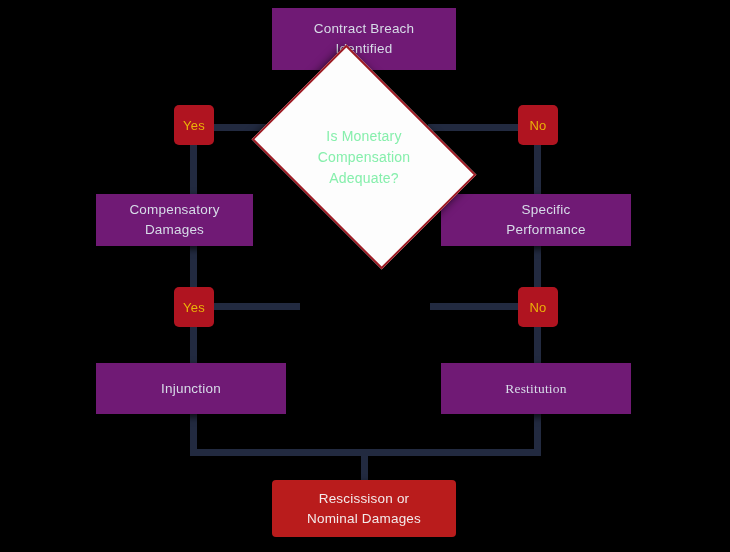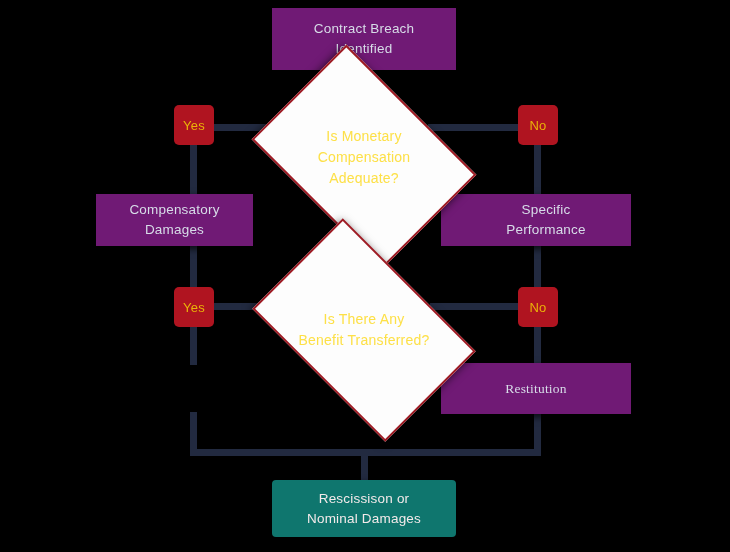--- a/index.html
+++ b/index.html
@@ -37,21 +37,21 @@
     text-align: center;
     color: #d7dce8;
     font-size: 13.5px;
     line-height: 1.45;
     letter-spacing: 0.2px;
     box-shadow: 0 3px 7px rgba(0,0,0,0.75);
     z-index: 3;
   }
 
   .node-box.terminal {
-    background: #0f766e;
+    background: #b91c1c;
     color: #f3eaea;
     border-radius: 4px;
     box-shadow: 0 4px 9px rgba(0,0,0,0.8);
     text-align: center;
   }
 
   
   .diamond-wrap {
     position: absolute;
     z-index: 4;
@@ -64,21 +64,21 @@
     transform: rotate(45deg);
     box-shadow: 0 3px 10px rgba(0,0,0,0.7);
   }
   .diamond-label {
     position: absolute;
     inset: 0;
     display: flex;
     align-items: center;
     justify-content: center;
     text-align: center;
-    color: #fde047;
+    color: #86efac;
     font-size: 14px;
     line-height: 1.5;
     letter-spacing: 0.2px;
     white-space: pre-line;
     z-index: 2;
   }
 
   
   .badge {
     position: absolute;
@@ -140,26 +140,24 @@
   <div class="node-box" style="left:96px; top:194px; width:157px; height:52px;">
     <span style="white-space:pre-line;">Compensatory
 Damages</span>
   </div>
 
   <div class="node-box" style="left:441px; top:194px; width:190px; height:52px;padding-left:20px;">
     <span style="white-space:pre-line;">Specific
 Performance</span>
   </div>
 
-  <div class="diamond-wrap" style="left:270px; top:266px; width:188px; height:128px;">
-    <div class="diamond-shape"></div>
-    <div class="diamond-label">Is There Any
-Benefit Transferred?</div>
+
+  <div class="node-box" style="left:96px; top:363px; width:190px; height:51px;">
+    <span style="white-space:pre-line;">Injunction</span>
   </div>
-
 
   <div class="node-box" style="left:441px; top:363px; width:190px; height:51px;font-family:Liberation Serif, serif;">
     <span style="white-space:pre-line;">Restitution</span>
   </div>
 
   <div class="node-box terminal" style="left:272px; top:480px; width:184px; height:57px;">
     <span style="white-space:pre-line;">Rescissison or
 Nominal Damages</span>
   </div>
 

